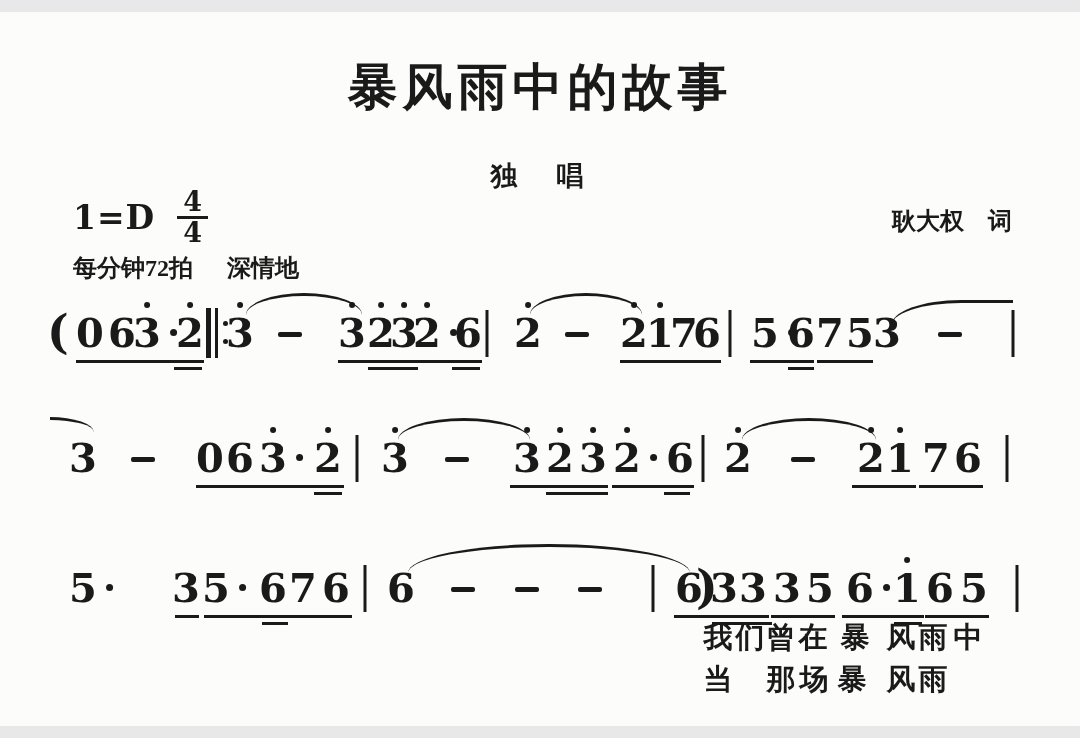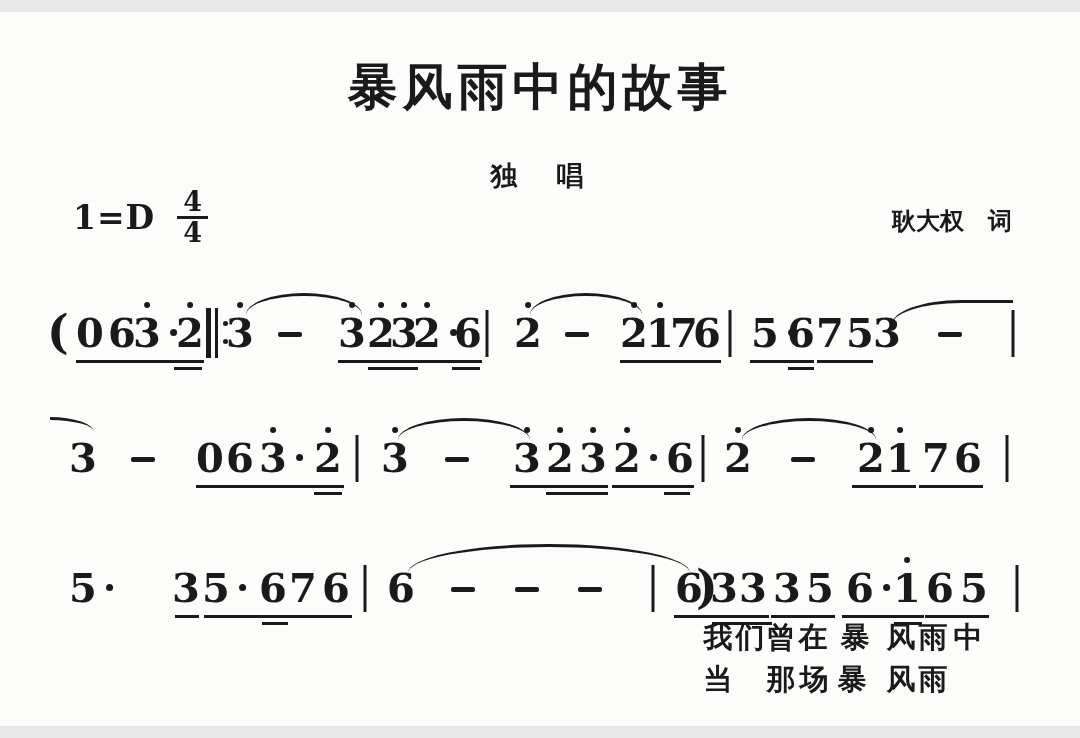--- a/index.html
+++ b/index.html
@@ -61,20 +61,24 @@
   <div class="subtitle">独　唱</div>
 
   <div class="keysig">
     <span class="key">1=D</span>
     <span class="meter">
       <span class="num">4</span>
       <span class="den">4</span>
     </span>
   </div>
 
+  <div class="tempo">
+    <span>每分钟72拍</span>
+    <span class="expr">深情地</span>
+  </div>
 
   <div class="credits">
     <div>耿大权　词</div>
   </div>
 
   <div id="score">
       <div class="mline" style="top: 275px;">
         <div class="tok paren" style="left: 58px;">(</div>
         <div class="tok note" style="left: 90px;">
           <div class="digit">0</div>

